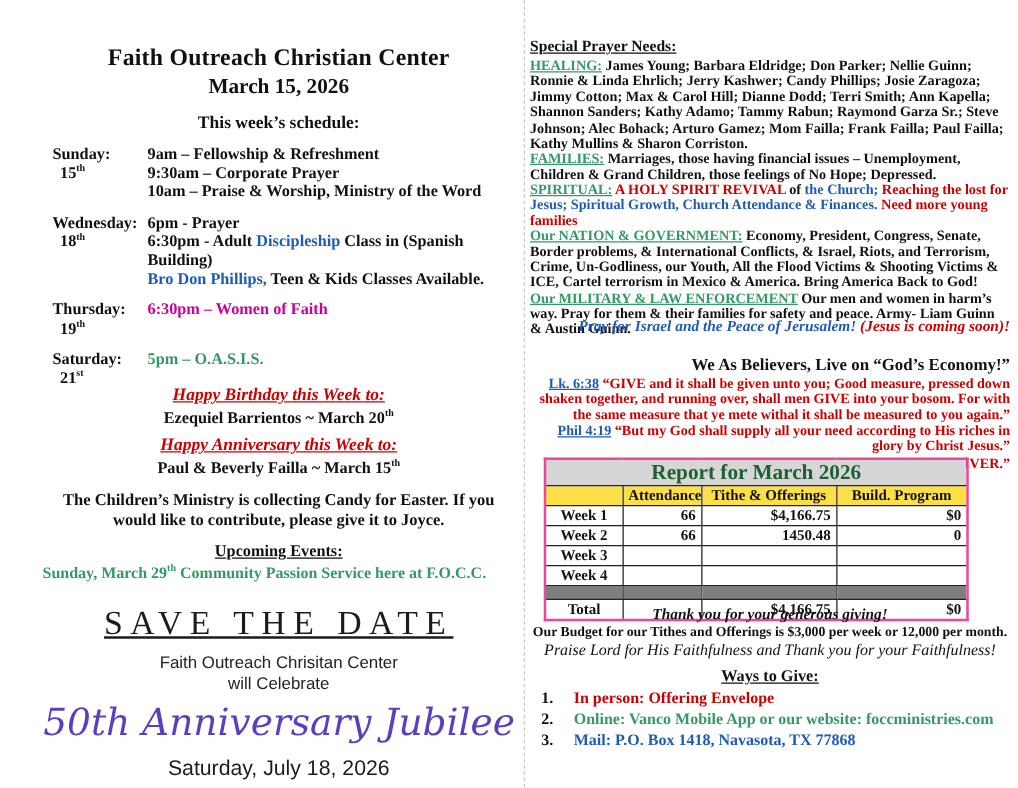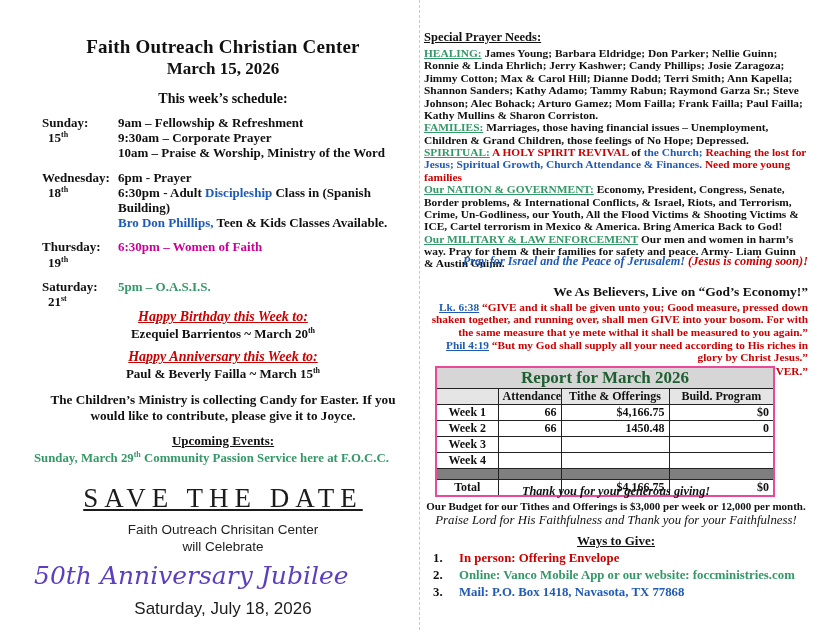--- a/index.html
+++ b/index.html
@@ -25,42 +25,42 @@
   .sec-head{font-size:14px;font-weight:bold;font-style:italic;text-decoration:underline;
             color:#cc0000;text-align:center;}
   .sec-name{font-size:13px;font-weight:bold;text-align:center;margin-top:1px;}
   .children-note{font-size:13.2px;font-weight:bold;text-align:center;margin-top:10px;line-height:1.2;}
   .upcoming-head{font-size:13px;font-weight:bold;text-decoration:underline;text-align:center;margin-top:9px;}
   .upcoming-line{font-size:12.8px;font-weight:bold;color:#339966;text-align:left;margin-top:2px;}
   .std-title{margin-top:17px;font-family:"Liberation Serif",serif;font-weight:normal;
              font-size:27px;letter-spacing:6px;text-align:center;color:#1c1c1c;text-decoration:underline;}
   .std-sub{font-family:"Liberation Sans",sans-serif;font-size:13.5px;color:#222;
            text-align:center;margin-top:8px;line-height:1.25;}
-  .jubilee{font-family:"DejaVu Serif",serif;font-style:italic;font-size:25px;color:#5b3fc0;
-           text-align:left;margin-top:5px;}
+  .jubilee{font-family:"DejaVu Serif",serif;font-style:italic;font-size:30px;color:#5b3fc0;
+           text-align:right;margin-top:5px;}
   .std-date{font-family:"Liberation Sans",sans-serif;font-size:17px;color:#1c1c1c;
             text-align:center;margin-top:9px;}
 
   
   .right-col{position:absolute;left:424px;top:0;width:384px;height:630px;}
   .prayer-block{position:absolute;top:30px;left:0;width:384px;}
   .pn-head{font-size:12.5px;font-weight:bold;text-decoration:underline;margin:0 0 2px 0;}
   .pray{margin:0;font-size:11.4px;font-weight:bold;line-height:1.085;text-align:left;}
   .g-u{color:#339966;text-decoration:underline;}
   .economy-block{position:absolute;top:254px;left:0;width:384px;text-align:right;}
   .israel{font-size:12.3px;font-weight:bold;font-style:italic;}
   .believers{font-size:13.5px;font-weight:bold;margin-top:15px;}
   .scripture{font-size:11.3px;font-weight:bold;line-height:1.09;color:#cc0000;margin-top:1px;}
   .sref{color:#1f5bb5;text-decoration:underline;}
   .table-block{position:absolute;top:366px;left:11px;}
   table.report{border-collapse:collapse;table-layout:fixed;width:338px;border:2px solid #ec4899;}
   table.report td{border:1px solid #222;padding:0 4px;font-size:12px;font-weight:bold;
                   height:13px;overflow:hidden;white-space:nowrap;}
   tr.t-title td{background:#d6d6d6;color:#1f6032;font-size:17px;text-align:center;height:20px;}
-  tr.t-head td{background:#e5e5e5;text-align:center;}
+  tr.t-head td{background:#fde047;text-align:center;}
   td.lbl{text-align:center;}
   td.num{text-align:right;}
   tr.t-gray td{background:#7f7f7f;height:10px;}
   .giving-block{position:absolute;top:484px;left:0;width:384px;text-align:center;}
   .thanks{font-style:italic;font-weight:bold;font-size:12.3px;}
   .budget{font-weight:bold;font-size:11px;margin-top:1px;}
   .praise{font-style:italic;font-size:12.8px;margin-top:1px;}
   .ways-head{font-weight:bold;font-size:13px;text-decoration:underline;margin-top:5px;}
   .way{display:flex;text-align:left;padding-left:9px;font-size:12.8px;font-weight:bold;margin-top:2px;}
   .wnum{width:16px;margin-right:10px;color:#111;}

